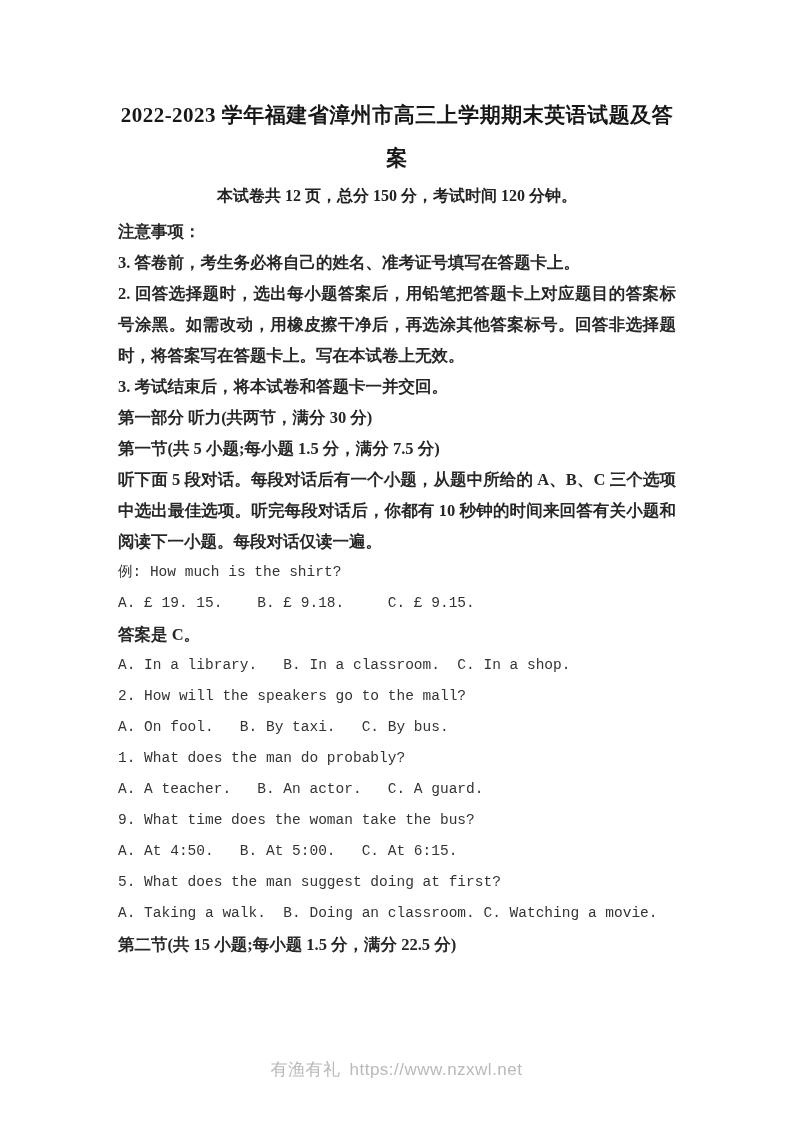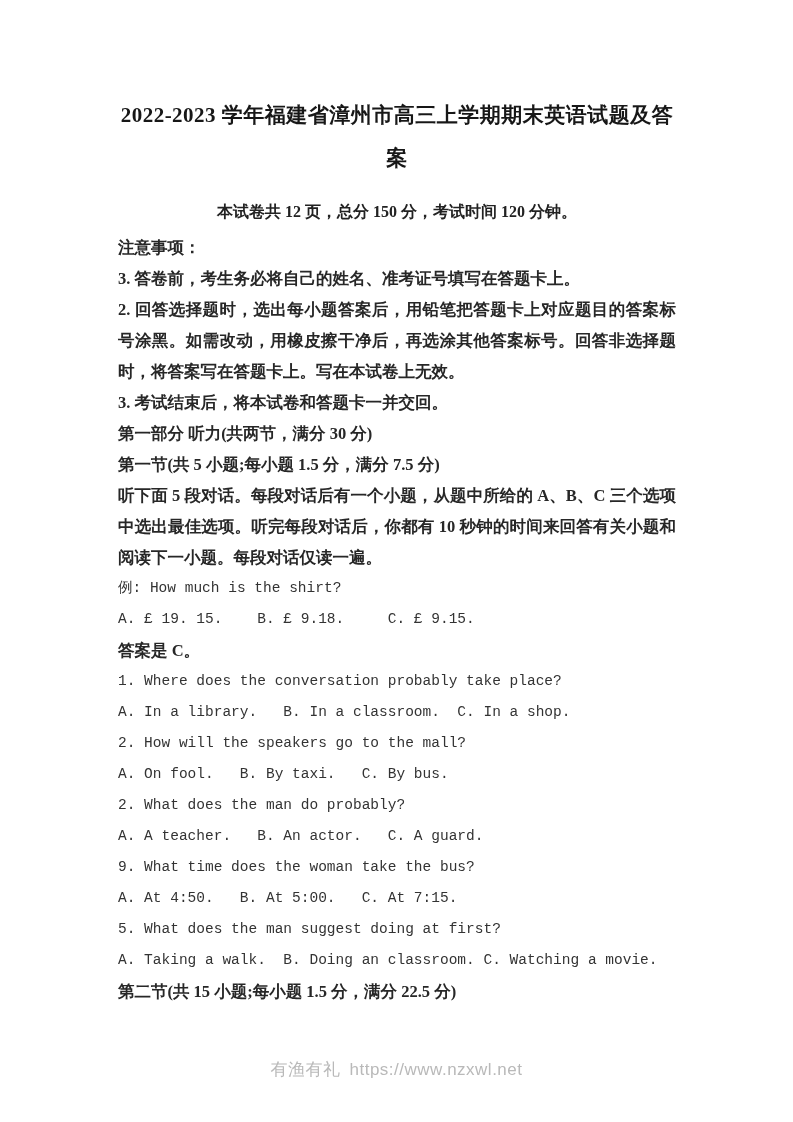--- a/index.html
+++ b/index.html
@@ -27,21 +27,21 @@
     color: #171717;
     letter-spacing: 0.5px;
   }
   .subtitle {
     font-family: "Liberation Serif", serif;
     font-weight: bold;
     font-size: 16px;
     line-height: 28px;
     text-align: center;
     color: #222222;
-    margin-top: 18px;
+    margin-top: 2px;
   }
   .doc-body {
     margin-top: 6px;
   }
   .para {
     line-height: 31px;
     margin: 0;
   }
   .para.zh {
     font-family: "Liberation Serif", serif;
@@ -87,28 +87,27 @@
       <div class="para zh">注意事项：</div>
       <div class="para zh">3. 答卷前，考生务必将自己的姓名、准考证号填写在答题卡上。</div>
       <div class="para zh">2. 回答选择题时，选出每小题答案后，用铅笔把答题卡上对应题目的答案标号涂黑。如需改动，用橡皮擦干净后，再选涂其他答案标号。回答非选择题时，将答案写在答题卡上。写在本试卷上无效。</div>
       <div class="para zh">3. 考试结束后，将本试卷和答题卡一并交回。</div>
       <div class="para zh">第一部分 听力(共两节，满分 30 分)</div>
       <div class="para zh">第一节(共 5 小题;每小题 1.5 分，满分 7.5 分)</div>
       <div class="para zh">听下面 5 段对话。每段对话后有一个小题，从题中所给的 A、B、C 三个选项中选出最佳选项。听完每段对话后，你都有 10 秒钟的时间来回答有关小题和阅读下一小题。每段对话仅读一遍。</div>
       <div class="para en">例: How much is the shirt?</div>
       <div class="para en">A. £ 19. 15.    B. £ 9.18.     C. £ 9.15.</div>
       <div class="para zh">答案是 C。</div>
-      <div class="para en">1. Where does the conversation probably take place?</div>
       <div class="para en">A. In a library.   B. In a classroom.  C. In a shop.</div>
       <div class="para en">2. How will the speakers go to the mall?</div>
       <div class="para en">A. On fool.   B. By taxi.   C. By bus.</div>
-      <div class="para en">2. What does the man do probably?</div>
+      <div class="para en">1. What does the man do probably?</div>
       <div class="para en">A. A teacher.   B. An actor.   C. A guard.</div>
       <div class="para en">9. What time does the woman take the bus?</div>
-      <div class="para en">A. At 4:50.   B. At 5:00.   C. At 7:15.</div>
+      <div class="para en">A. At 4:50.   B. At 5:00.   C. At 6:15.</div>
       <div class="para en">5. What does the man suggest doing at first?</div>
       <div class="para en">A. Taking a walk.  B. Doing an classroom. C. Watching a movie.</div>
       <div class="para zh">第二节(共 15 小题;每小题 1.5 分，满分 22.5 分)</div>
     </div>
 
   <div class="footer">
     <span class="site">有渔有礼</span><span>https://www.nzxwl.net</span>
   </div>
 
 </div>

